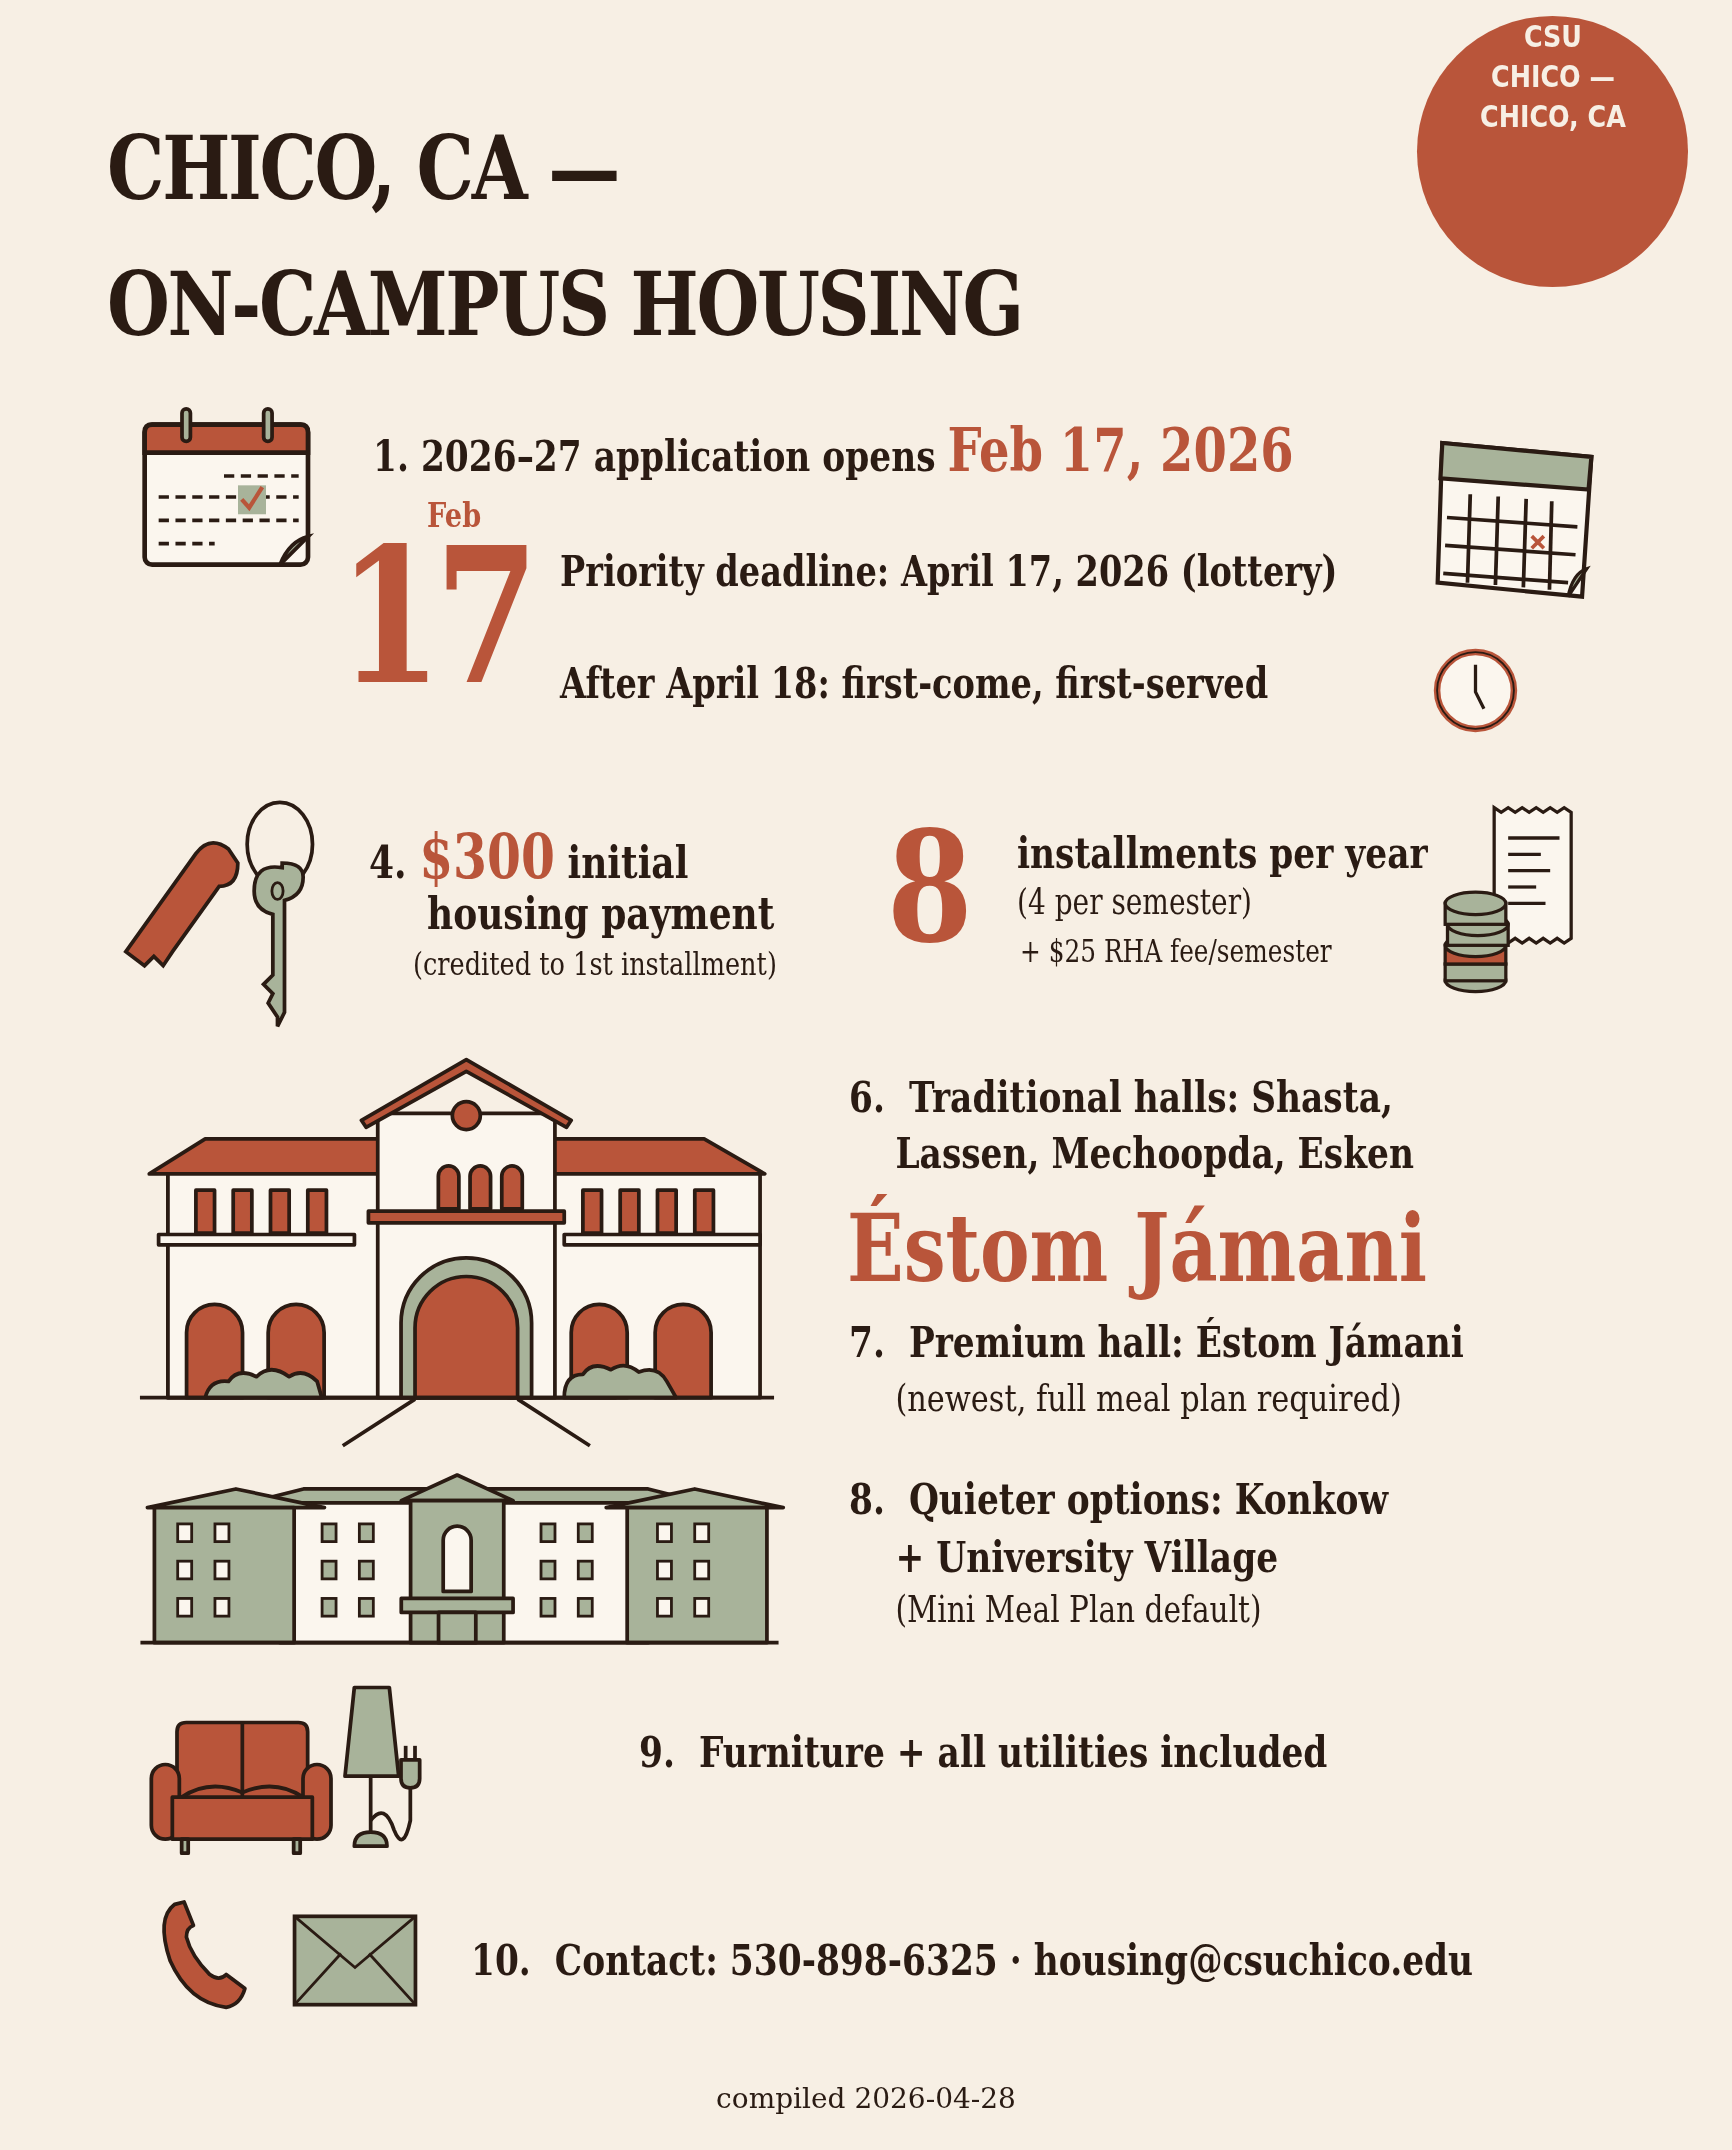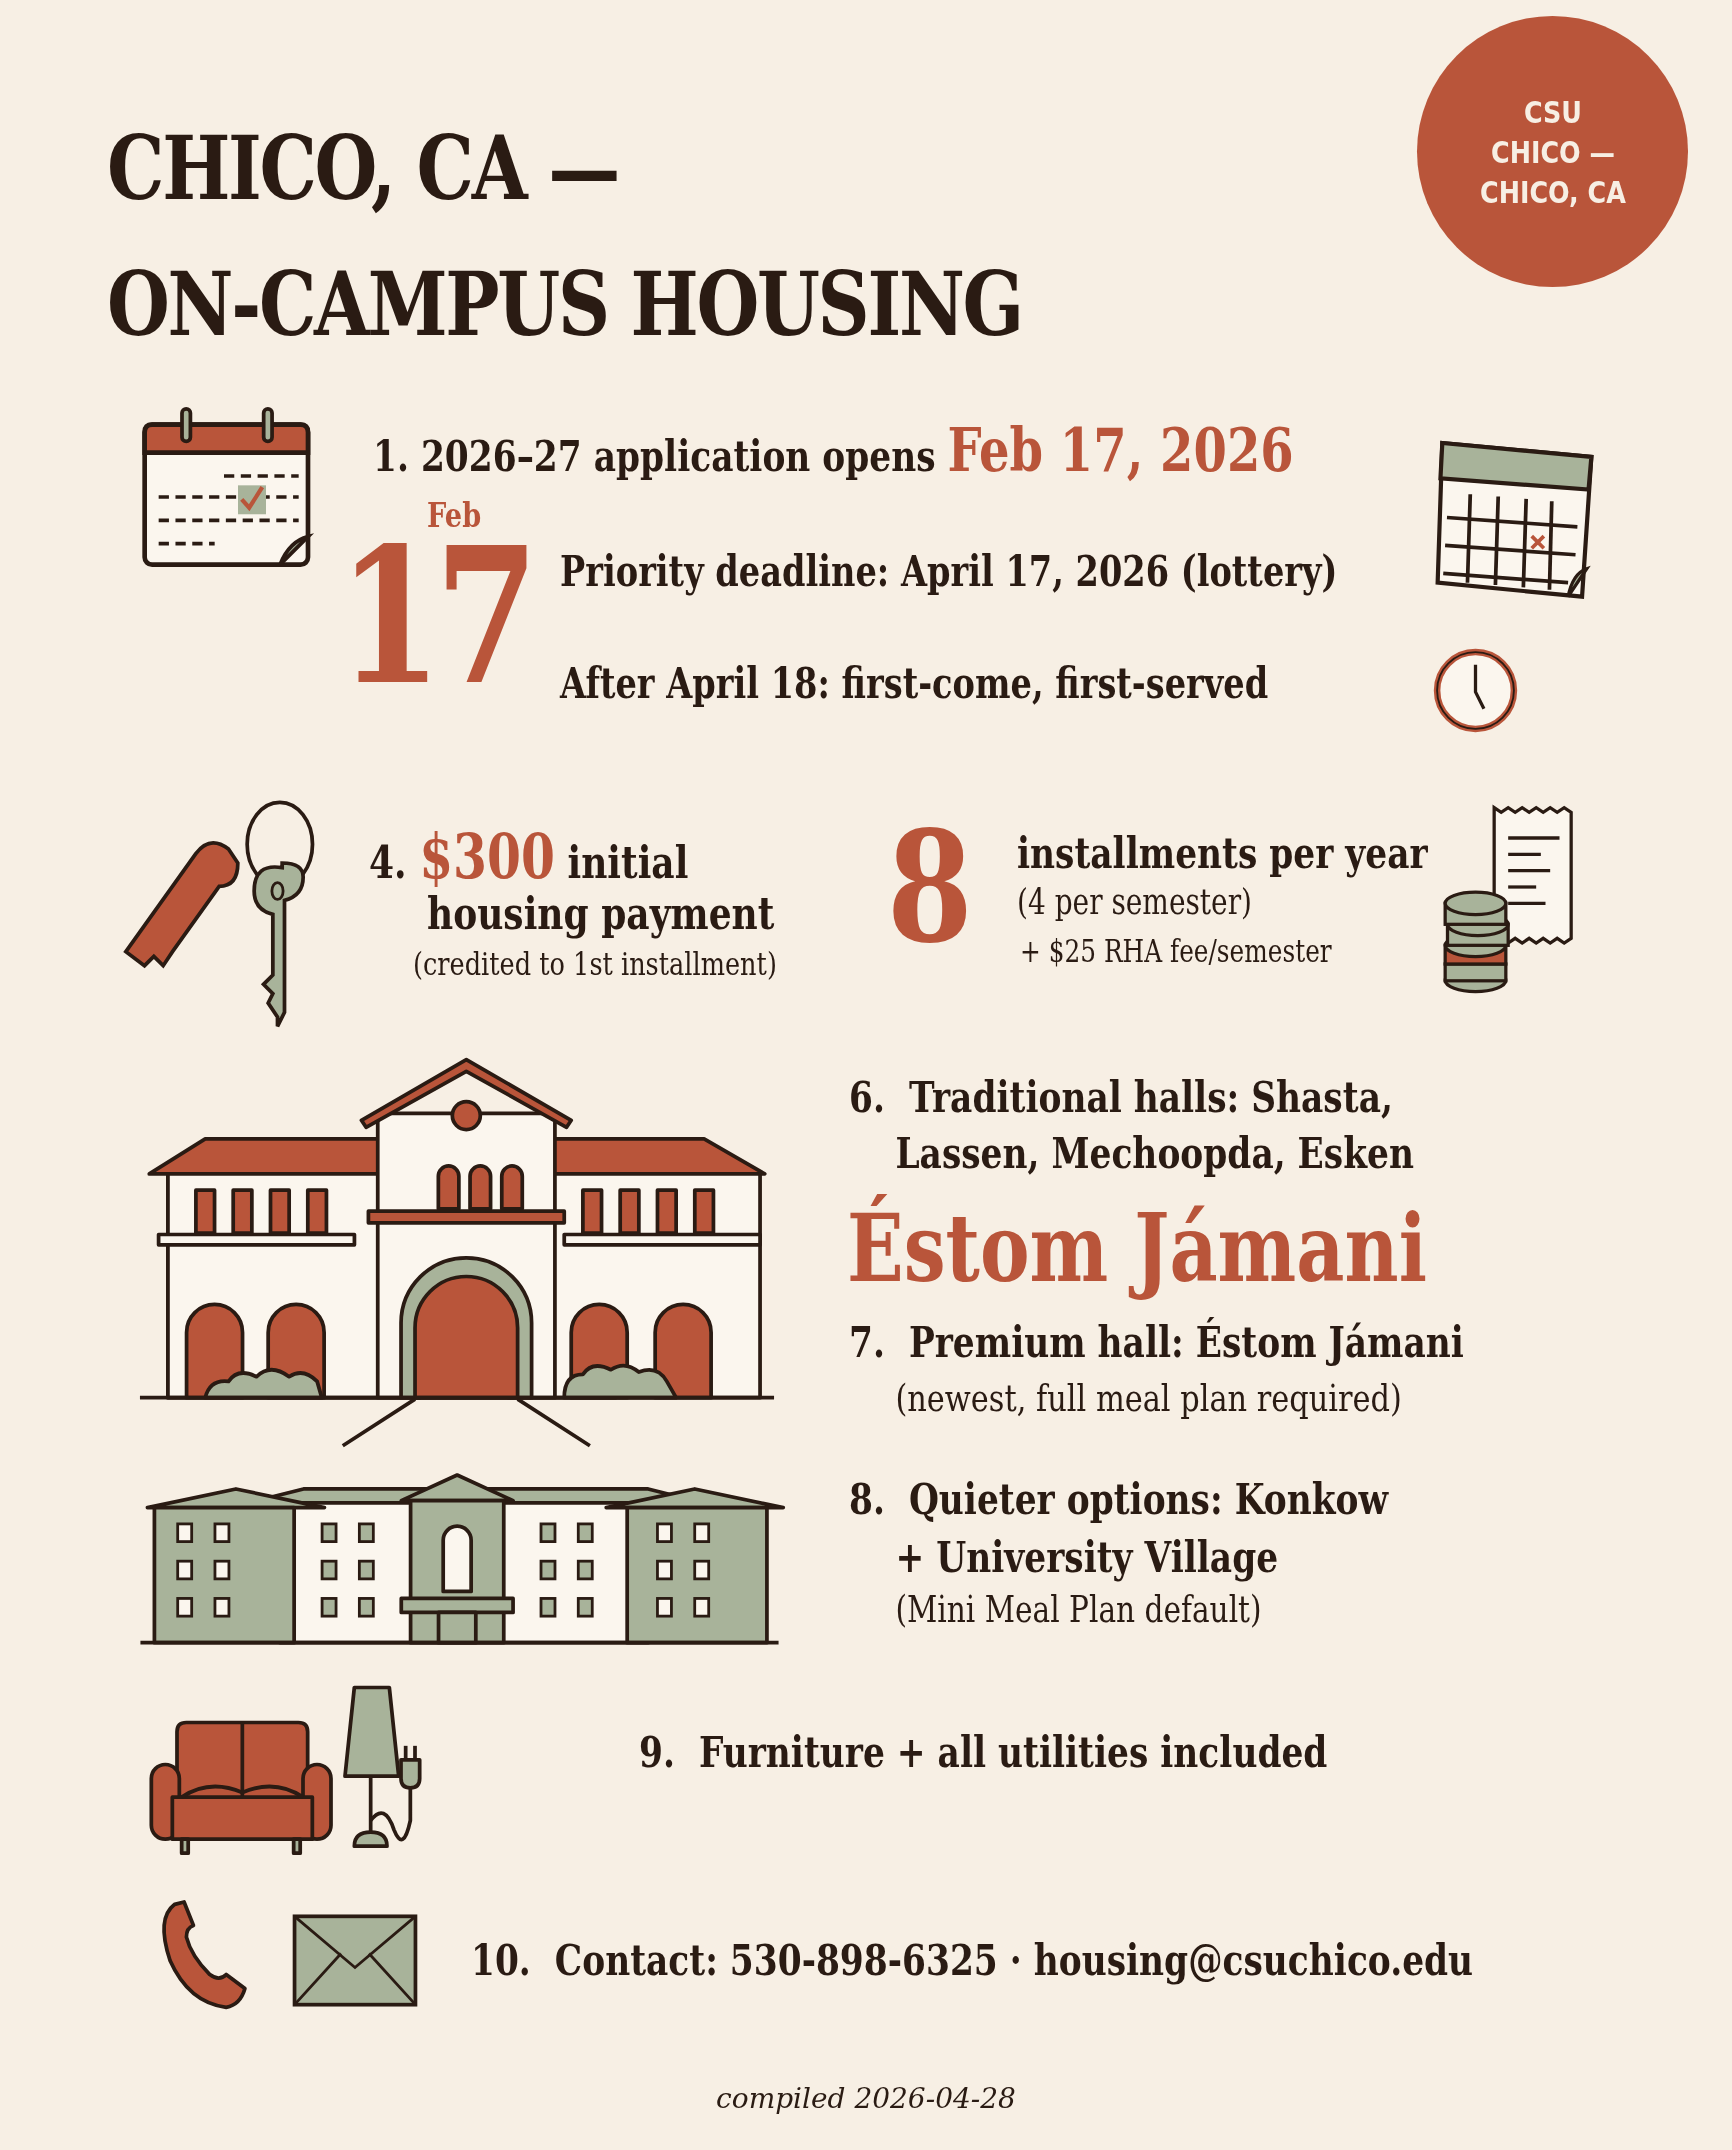--- a/index.html
+++ b/index.html
@@ -1,20 +1,20 @@
 <!DOCTYPE html>
 <html style="font-size:7.5px"><head>
 <meta charset="utf-8">
 <style>
   html,body{margin:0;padding:0;}
   body{width:1732px;height:2151px;background:#F7EFE4;position:relative;overflow:hidden;
        font-family:"DejaVu Serif","Liberation Serif",serif;color:#2A1B13;}
   .abs{position:absolute;}
   .title{left:107px;top:100px;font-family:"DejaVu Serif",serif;font-weight:bold;font-size:88px;line-height:136px;letter-spacing:-2.8px;transform:scaleX(0.82);transform-origin:left top;white-space:nowrap;}
-  .badge{left:1417px;top:16.3px;width:271px;height:271px;border-radius:50%;background:#B9553A;display:flex;align-items:center;justify-content:center;text-align:center;}
+  .badge{left:1417px;top:16.3px;width:271px;height:271px;border-radius:50%;background:#B9553A;display:flex;justify-content:center;text-align:center;}
   .badge-text{color:#F7EFE4;font-family:"DejaVu Sans",sans-serif;font-weight:bold;font-size:31px;line-height:40px;transform:scaleX(0.82);}
   .t{font-weight:bold;white-space:nowrap;transform:scaleX(0.8);transform-origin:left top;}
   .accent{color:#B9553A;}
   .reg{font-weight:normal;}
   svg{position:absolute;overflow:visible;}
 </style>
 </head>
 <body>
 
 <div class="abs title">
@@ -233,14 +233,14 @@
   <path d="M40 20 q-40 30 -10 120 q40 90 120 100 q30 -5 40 -40 l-40 -30 q-15 15 -35 0 q-40 -40 -50 -80 q0 -20 15 -25 l-20 -50z" fill="#B9553A" stroke="#2A1B13" stroke-width="8" stroke-linejoin="round"></path>
 </svg>
 <svg style="left:292px;top:1914px" width="126" height="93" viewBox="0 0 270 200">
   <rect x="5" y="5" width="260" height="190" fill="#A8B39A" stroke="#2A1B13" stroke-width="8"></rect>
   <path d="M5 5 l130 110 l130 -110 M5 195 l100 -110 M265 195 l-100 -110" fill="none" stroke="#2A1B13" stroke-width="6"></path>
 </svg>
 <div class="abs t" style="left:471px;top:1935px;font-size:43px;">
   <span>10.</span>&nbsp;&nbsp;<span>Contact: 530-898-6325 · housing@csuchico.edu</span>
 </div>
 
-<div class="abs" style="left:0;width:1732px;top:2082px;text-align:center;font-style:italic;font-size:28px;">compiled 2026-04-28</div>
+<div class="abs" style="left:0;width:1732px;top:2082px;text-align:center;font-size:28px;">compiled 2026-04-28</div>
 
 
 </body></html>

